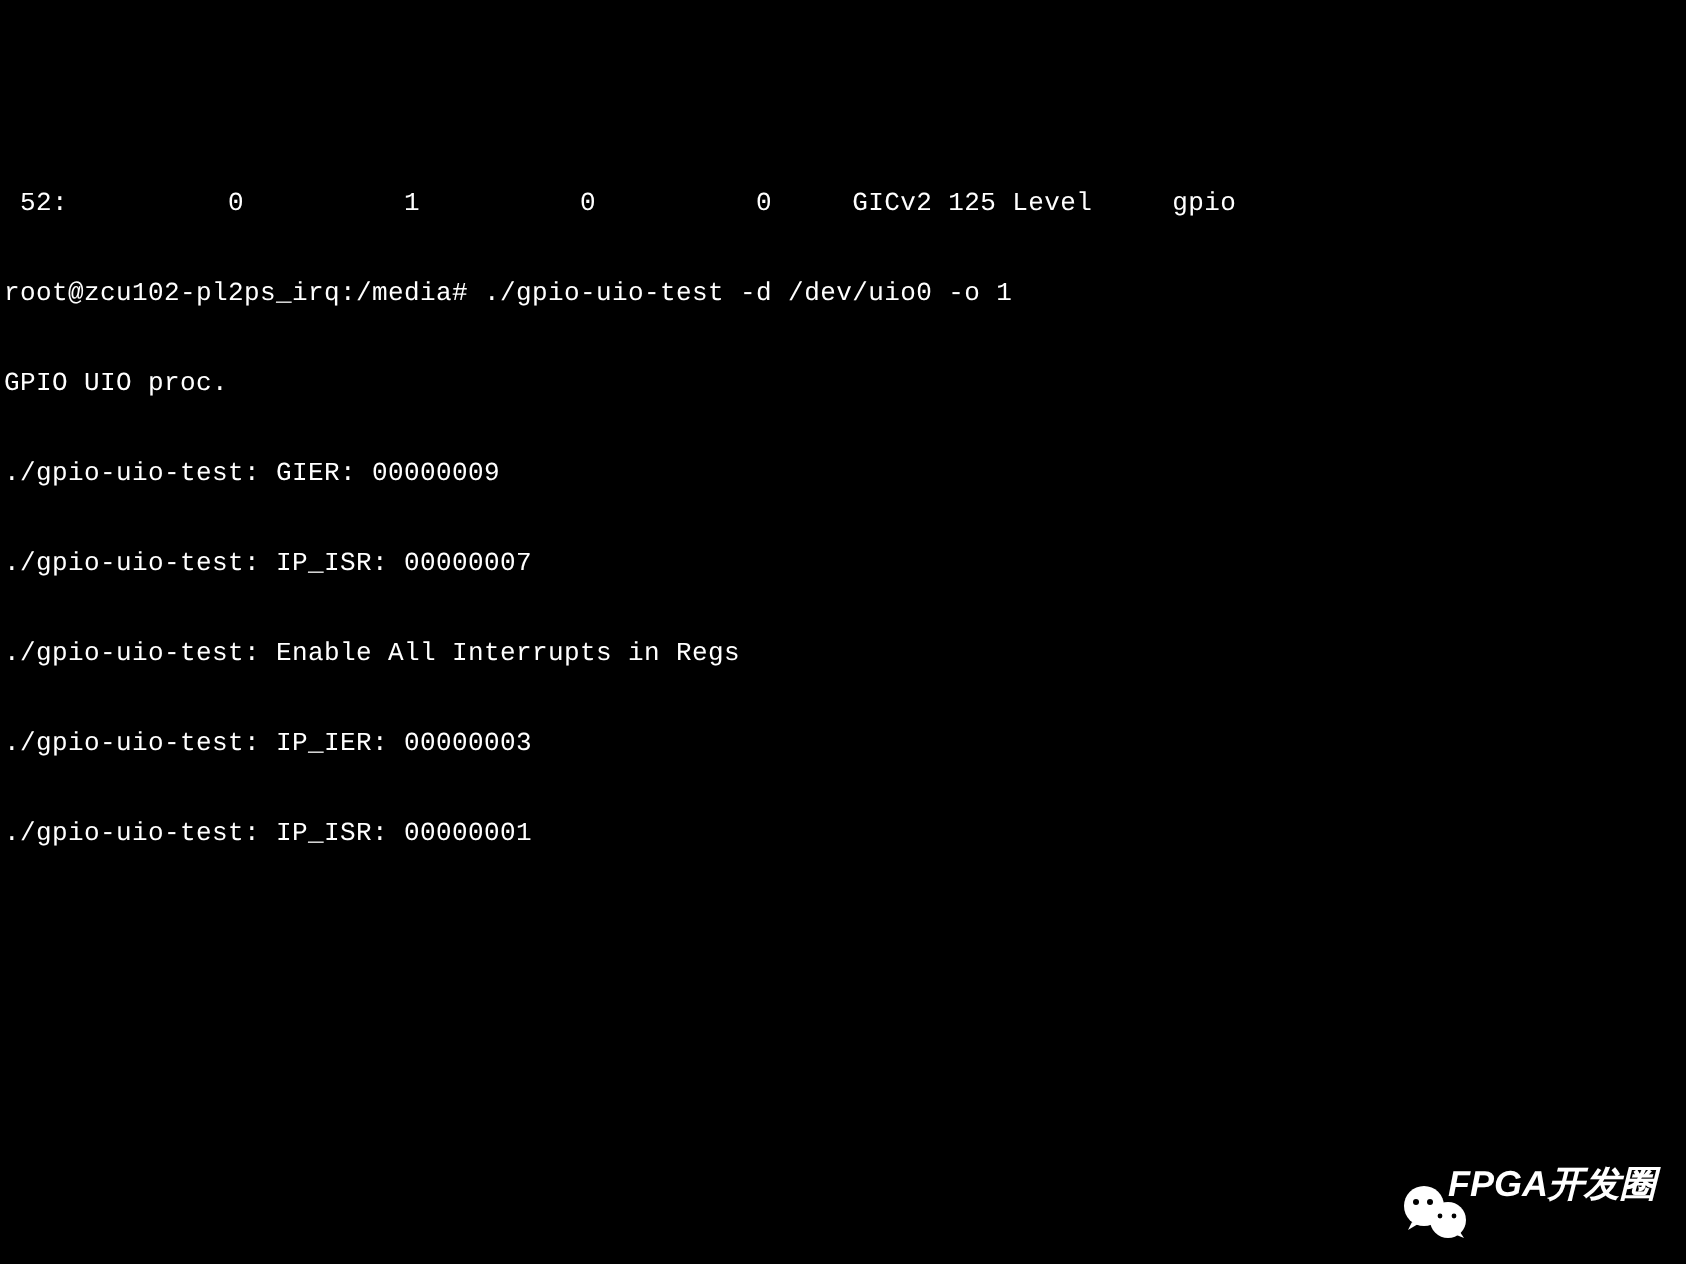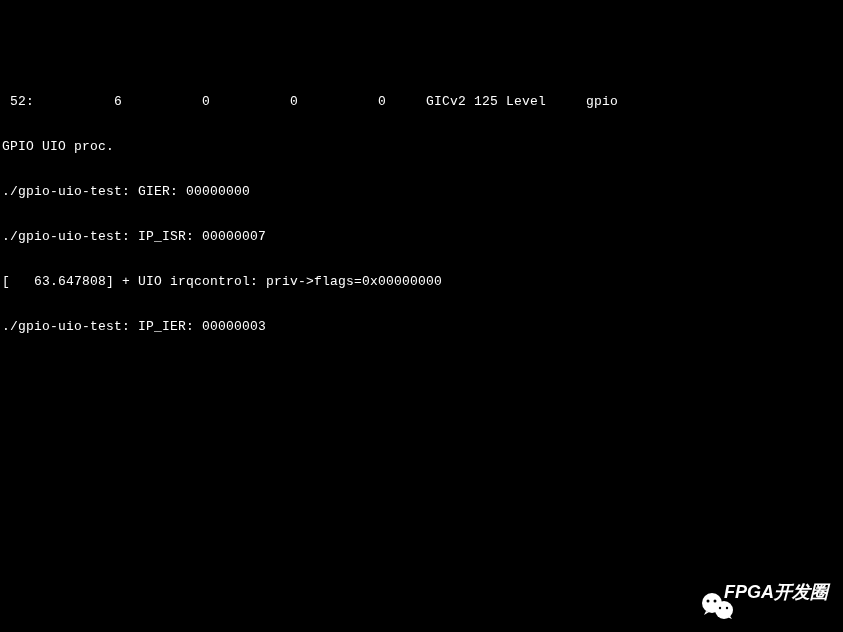--- a/index.html
+++ b/index.html
@@ -45,26 +45,28 @@
       width: 100%;
       height: 100%;
     }
   </style>
 </head>
 <body>
 
 
 
 <div class="terminal-content">
-  <div> 52:          6          0          0          0     GICv2 125 Level     gpio</div>
+  <div> 52:          0          1          0          0     GICv2 125 Level     gpio</div>
+  <div>root@zcu102-pl2ps_irq:/media# ./gpio-uio-test -d /dev/uio0 -o 1</div>
   <div>GPIO UIO proc.</div>
-  <div>./gpio-uio-test: GIER: 00000000</div>
+  <div>./gpio-uio-test: GIER: 00000009</div>
   <div>./gpio-uio-test: IP_ISR: 00000007</div>
-  <div>[   63.647808] + UIO irqcontrol: priv-&gt;flags=0x00000000</div>
+  <div>./gpio-uio-test: Enable All Interrupts in Regs</div>
   <div>./gpio-uio-test: IP_IER: 00000003</div>
+  <div>./gpio-uio-test: IP_ISR: 00000001</div>
   
   
   
   
   
   
   
   
   
   

